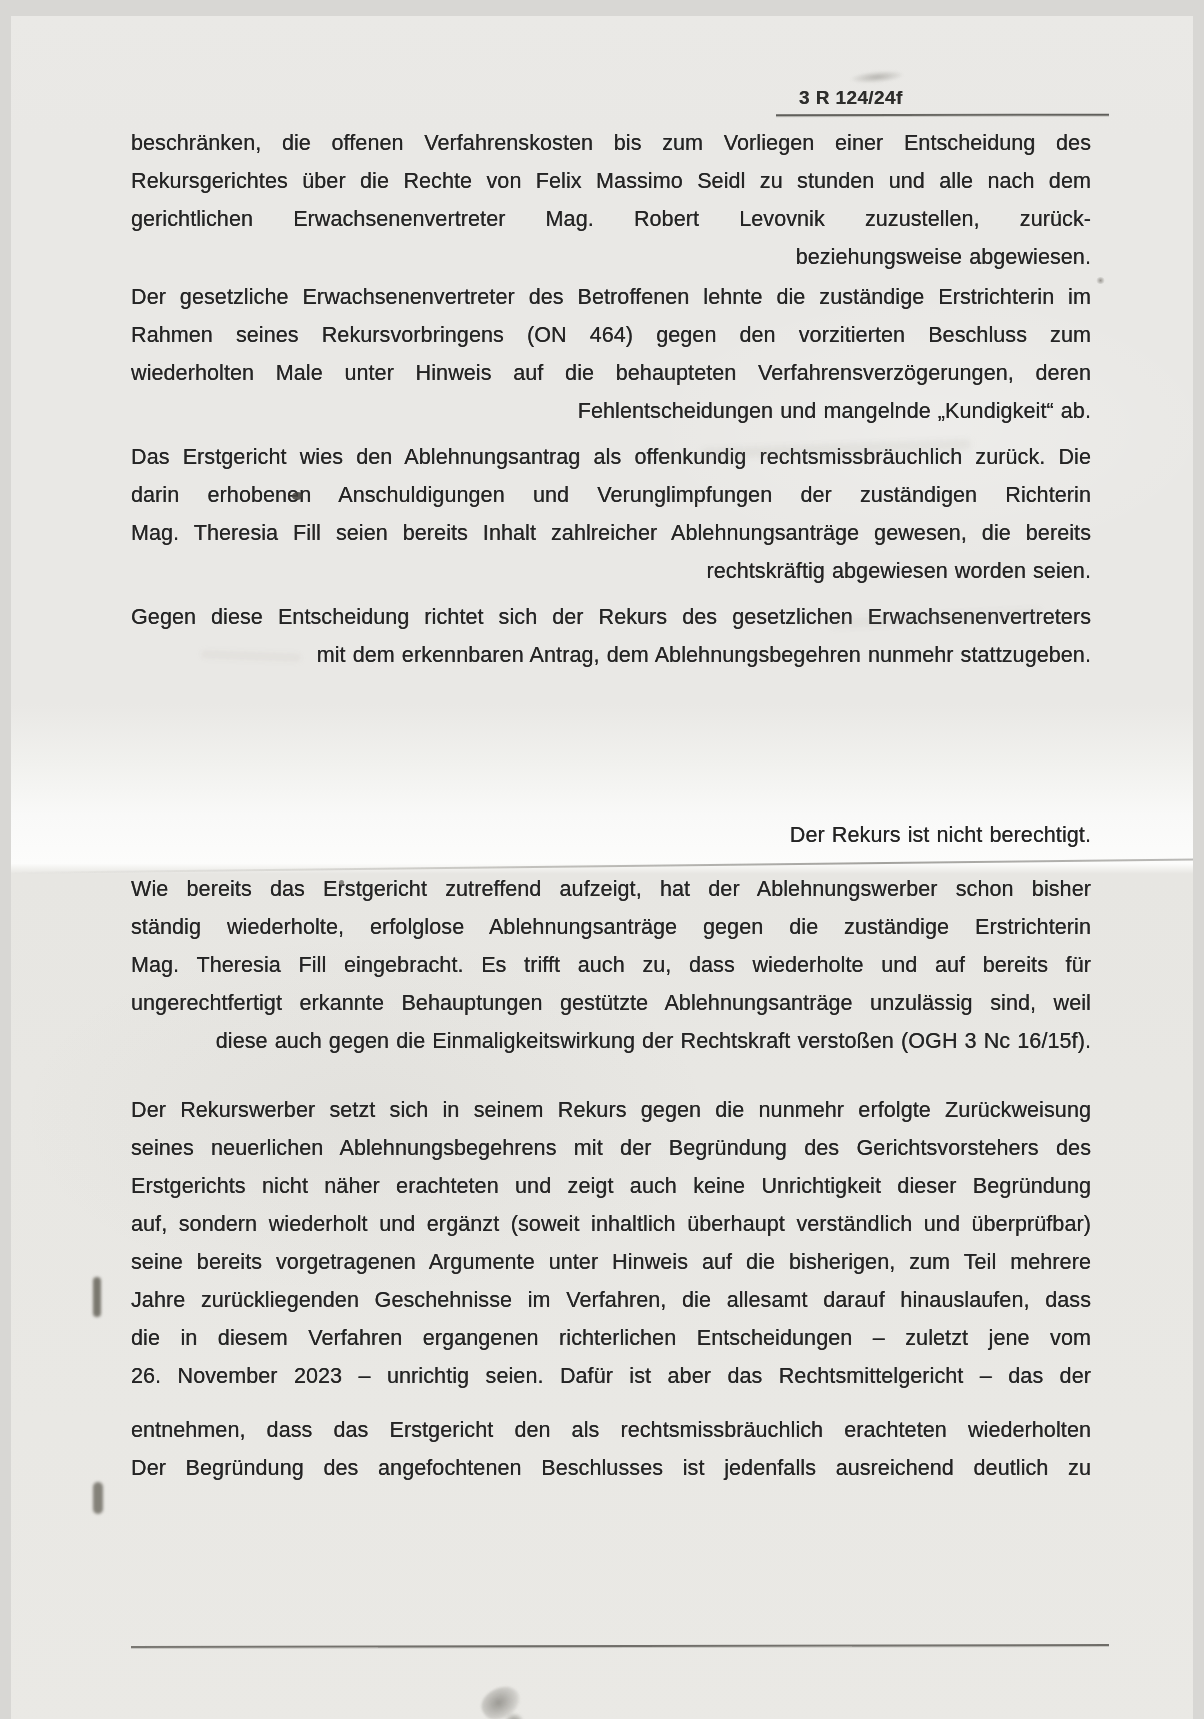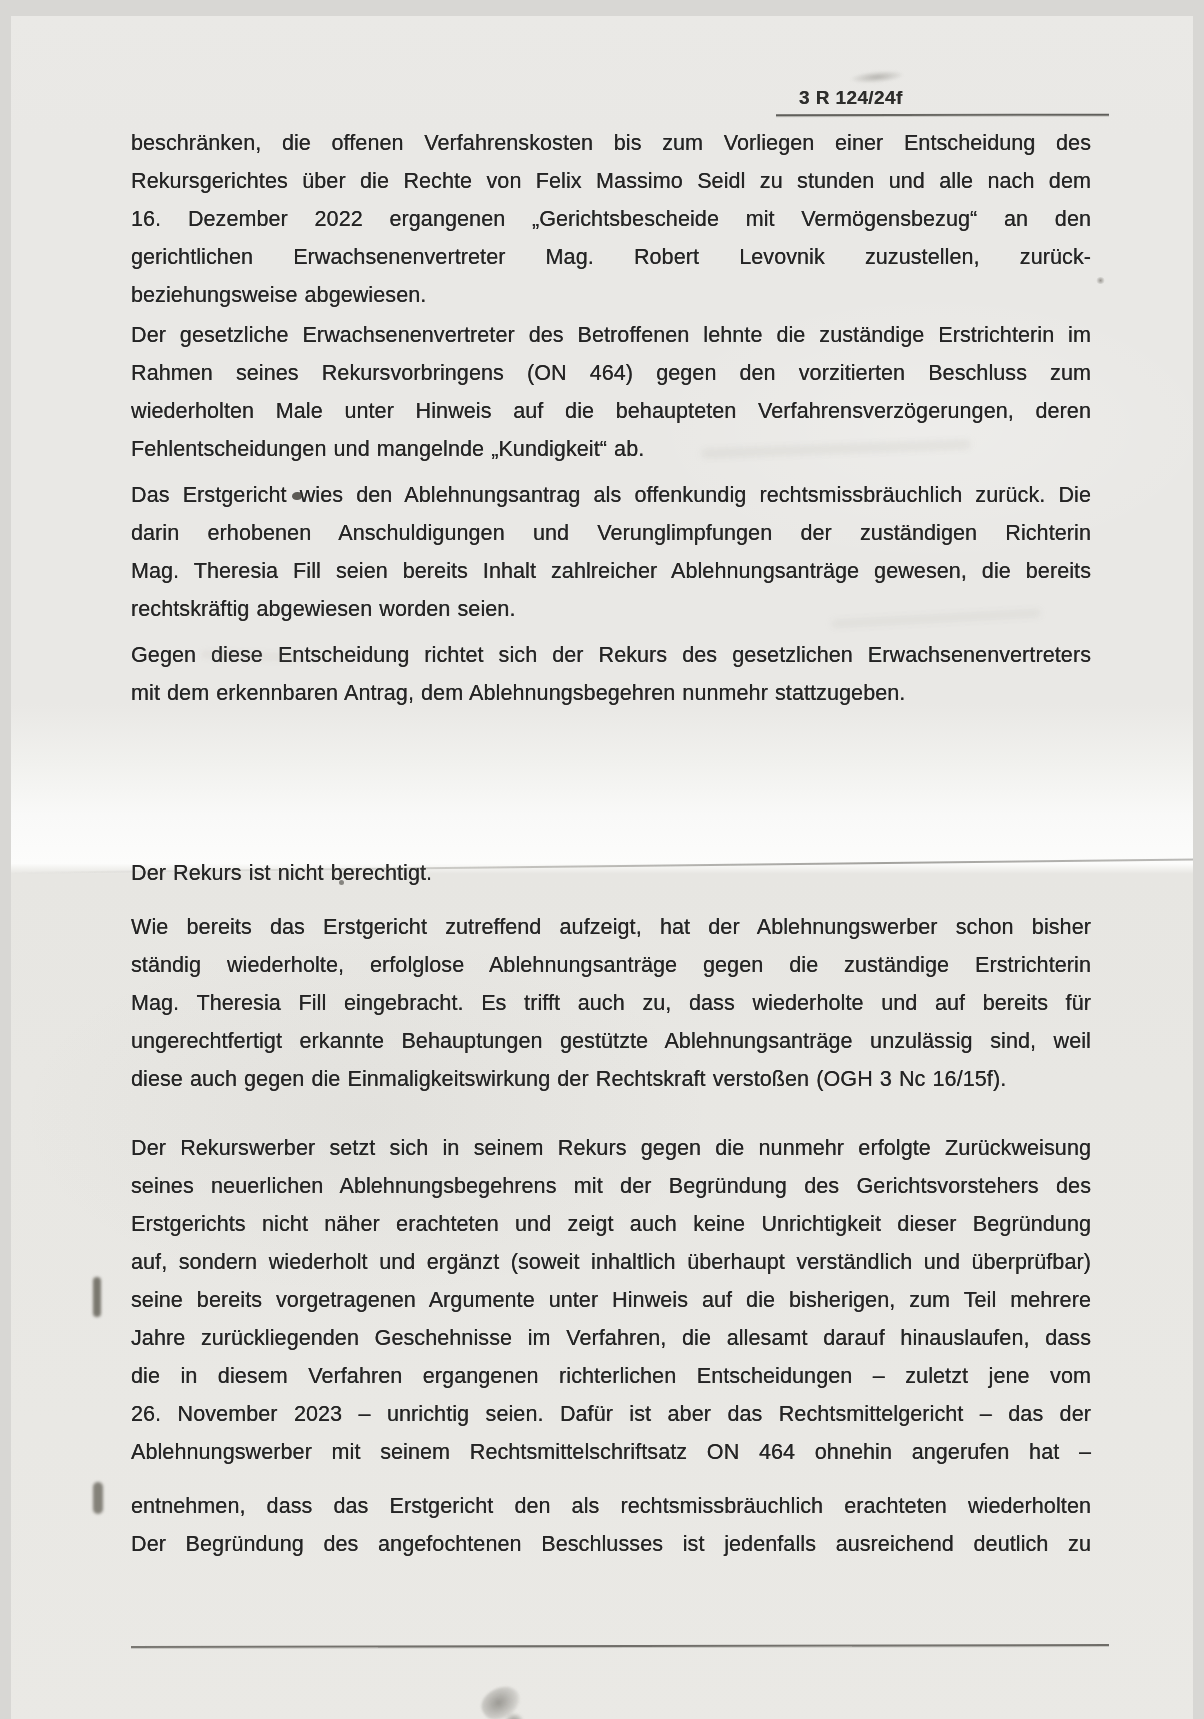--- a/index.html
+++ b/index.html
@@ -41,21 +41,21 @@
   }
   
   .body-text{
     position:absolute;left:120px;top:108px;width:960px;
     font-size:21.5px;line-height:38px;letter-spacing:.1px;word-spacing:1px;
     text-shadow:0 0 .5px rgba(36,36,36,.75), .3px .3px .4px rgba(70,70,70,.35);
   }
   .para{margin:0;padding:0;}
   .para .ln{display:block;}
   .para .ln.j{text-align:justify;text-align-last:justify;}
-  .para .ln.last{text-align:left;}
+  .para .ln.last{text-align:right;}
   .mt-a{margin-top:2px;}
   .mt-b{margin-top:8px;}
   .mt-c{margin-top:142px;}
   .mt-d{margin-top:16px;}
   .mt-e{margin-top:31px;}
   
   .fold-line{
     position:absolute;left:-6px;top:856px;width:1216px;height:2px;
     transform:rotate(-.65deg);transform-origin:left center;
     background:linear-gradient(90deg,
@@ -135,21 +135,20 @@
 <div class="paper">
 
   <div class="case-number">3 R 124/24f</div>
   <div class="header-rule"></div>
 
   <div class="body-text">
 
     <div class="para">
       <span class="ln j">beschränken, die offenen Verfahrenskosten bis zum Vorliegen einer Entscheidung des</span>
       <span class="ln j">Rekursgerichtes über die Rechte von Felix Massimo Seidl zu stunden und alle nach dem</span>
-      <span class="ln j">16. Dezember 2022 ergangenen „Gerichtsbescheide mit Vermögensbezug“ an den</span>
       <span class="ln j">gerichtlichen Erwachsenenvertreter Mag. Robert Levovnik zuzustellen, zurück-</span>
       <span class="ln last">beziehungsweise abgewiesen.</span>
     </div>
 
     <div class="para mt-a">
       <span class="ln j">Der gesetzliche Erwachsenenvertreter des Betroffenen lehnte die zuständige Erstrichterin im</span>
       <span class="ln j">Rahmen seines Rekursvorbringens (ON 464) gegen den vorzitierten Beschluss zum</span>
       <span class="ln j">wiederholten Male unter Hinweis auf die behaupteten Verfahrensverzögerungen, deren</span>
       <span class="ln last">Fehlentscheidungen und mangelnde „Kundigkeit“ ab.</span>
     </div>
@@ -180,21 +179,20 @@
 
     <div class="para mt-e">
       <span class="ln j">Der Rekurswerber setzt sich in seinem Rekurs gegen die nunmehr erfolgte Zurückweisung</span>
       <span class="ln j">seines neuerlichen Ablehnungsbegehrens mit der Begründung des Gerichtsvorstehers des</span>
       <span class="ln j">Erstgerichts nicht näher erachteten und zeigt auch keine Unrichtigkeit dieser Begründung</span>
       <span class="ln j">auf, sondern wiederholt und ergänzt (soweit inhaltlich überhaupt verständlich und überprüfbar)</span>
       <span class="ln j">seine bereits vorgetragenen Argumente unter Hinweis auf die bisherigen, zum Teil mehrere</span>
       <span class="ln j">Jahre zurückliegenden Geschehnisse im Verfahren, die allesamt darauf hinauslaufen, dass</span>
       <span class="ln j">die in diesem Verfahren ergangenen richterlichen Entscheidungen – zuletzt jene vom</span>
       <span class="ln j">26. November 2023 – unrichtig seien. Dafür ist aber das Rechtsmittelgericht – das der</span>
-      <span class="ln j">Ablehnungswerber mit seinem Rechtsmittelschriftsatz ON 464 ohnehin angerufen hat –</span>
     </div>
 
     <div class="para mt-d">
       <span class="ln j">entnehmen, dass das Erstgericht den als rechtsmissbräuchlich erachteten wiederholten</span>
       <span class="ln j">Der Begründung des angefochtenen Beschlusses ist jedenfalls ausreichend deutlich zu</span>
     </div>
 
   </div>
 
   <div class="fold-line"></div>

